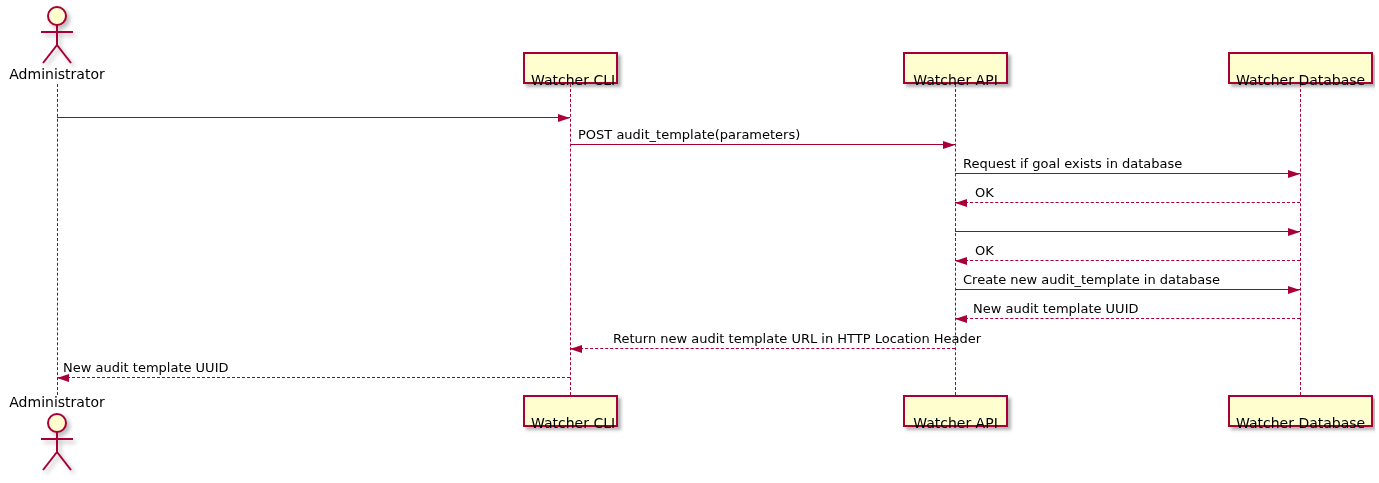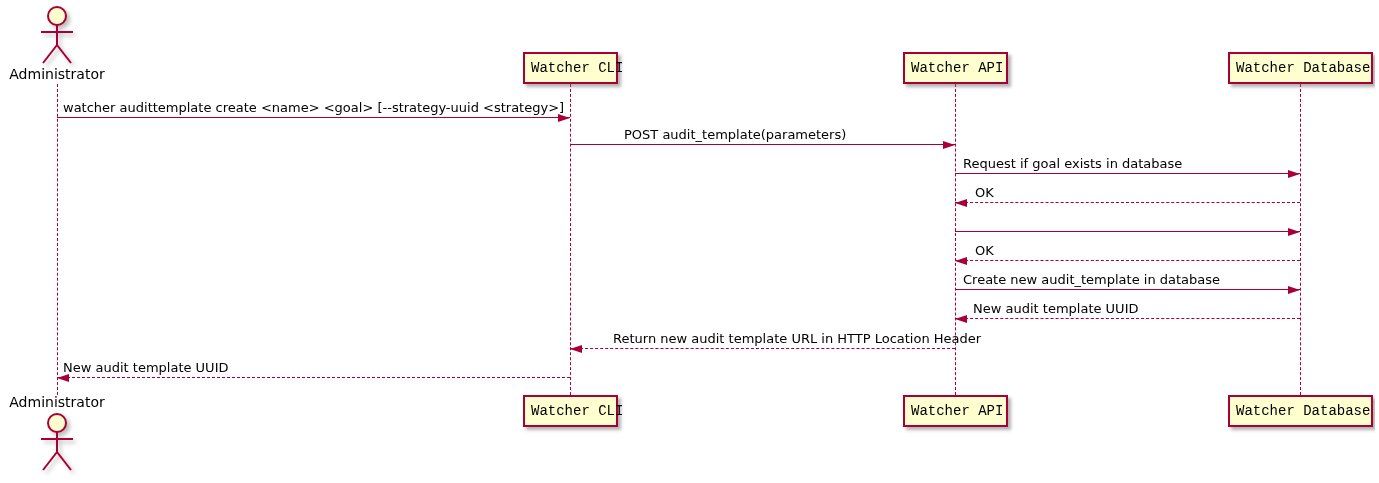--- a/index.html
+++ b/index.html
@@ -9,21 +9,21 @@
   
   .lifeline{position:absolute;top:84px;height:311px;width:0;border-left:1px dashed #A80036;}
   .ll-admin{left:57px;}
   .ll-cli{left:570px;}
   .ll-api{left:955px;}
   .ll-db{left:1300px;}
 
   
   .pbox{position:absolute;height:32px;box-sizing:border-box;background:#FEFECE;
         border:2px solid #A80036;box-shadow:3px 3px 3px rgba(105,105,105,.5);
-        font-size:14px;line-height:28px;text-align:center;white-space:nowrap;padding:0 6px;font-family:Liberation Mono, monospace;}
+        font-size:14px;line-height:28px;text-align:center;white-space:nowrap;padding:12px 6px;}
   .cli-top{left:523px;top:52px;width:95px;}
   .api-top{left:903px;top:52px;width:105px;}
   .db-top{left:1228px;top:52px;width:145px;}
   .cli-bot{left:523px;top:395px;width:95px;}
   .api-bot{left:903px;top:395px;width:105px;}
   .db-bot{left:1228px;top:395px;width:145px;}
 
   
   .actor-svg{position:absolute;filter:drop-shadow(3px 3px 2px rgba(105,105,105,.45));}
   .actor-top-svg{left:35px;top:4px;}
@@ -35,21 +35,21 @@
   
   .msg-label{position:absolute;font-size:13px;white-space:nowrap;}
   .msg-line{position:absolute;height:0;}
   .solid{border-top:1px solid #A80036;}
   .dashed{border-top:1px dashed #A80036;}
   .ah{position:absolute;width:0;height:0;border-top:4px solid transparent;border-bottom:4px solid transparent;}
   .ah-r{border-left:12px solid #A80036;}
   .ah-l{border-right:12px solid #A80036;}
 
   .m1-label{left:63px;top:100px;}  .m1-line{left:57px;top:117px;width:513px;}  .m1-ah{left:558px;top:114px;}
-  .m2-label{left:578px;top:127px;margin-left:46px;} .m2-line{left:570px;top:144px;width:385px;} .m2-ah{left:943px;top:141px;}
+  .m2-label{left:578px;top:127px;} .m2-line{left:570px;top:144px;width:385px;} .m2-ah{left:943px;top:141px;}
   .m3-label{left:963px;top:156px;} .m3-line{left:955px;top:173px;width:345px;} .m3-ah{left:1288px;top:170px;}
   .m4-label{left:975px;top:185px;} .m4-line{left:955px;top:202px;width:345px;} .m4-ah{left:955px;top:199px;}
   .m5-label{left:963px;top:214px;} .m5-line{left:955px;top:231px;width:345px;} .m5-ah{left:1288px;top:228px;}
   .m6-label{left:975px;top:243px;} .m6-line{left:955px;top:260px;width:345px;} .m6-ah{left:955px;top:257px;}
   .m7-label{left:963px;top:272px;} .m7-line{left:955px;top:289px;width:345px;} .m7-ah{left:1288px;top:286px;}
   .m8-label{left:973px;top:301px;} .m8-line{left:955px;top:318px;width:345px;} .m8-ah{left:955px;top:315px;}
   .m9-label{left:590px;top:331px;margin-left:23px;} .m9-line{left:570px;top:348px;width:385px;} .m9-ah{left:570px;top:345px;}
   .m10-label{left:63px;top:360px;} .m10-line{left:57px;top:377px;width:513px;} .m10-ah{left:57px;top:374px;}
 </style>
 </head>
@@ -68,21 +68,20 @@
     <line x1="6" y1="28" x2="38" y2="28" stroke="#A80036" stroke-width="2"></line>
     <line x1="22" y1="41" x2="8" y2="59" stroke="#A80036" stroke-width="2"></line>
     <line x1="22" y1="41" x2="36" y2="59" stroke="#A80036" stroke-width="2"></line>
   </svg>
   <div class="actor-label actor-top-label">Administrator</div>
 
   <div class="pbox cli-top">Watcher CLI</div>
   <div class="pbox api-top">Watcher API</div>
   <div class="pbox db-top">Watcher Database</div>
 
-  <div class="msg-label m1-label">watcher audittemplate create &lt;name&gt; &lt;goal&gt; [--strategy-uuid &lt;strategy&gt;]</div>
   <div class="msg-line solid m1-line"></div>
   <div class="ah ah-r m1-ah"></div>
 
   <div class="msg-label m2-label">POST audit_template(parameters)</div>
   <div class="msg-line solid m2-line"></div>
   <div class="ah ah-r m2-ah"></div>
 
   <div class="msg-label m3-label">Request if goal exists in database</div>
   <div class="msg-line solid m3-line"></div>
   <div class="ah ah-r m3-ah"></div>

